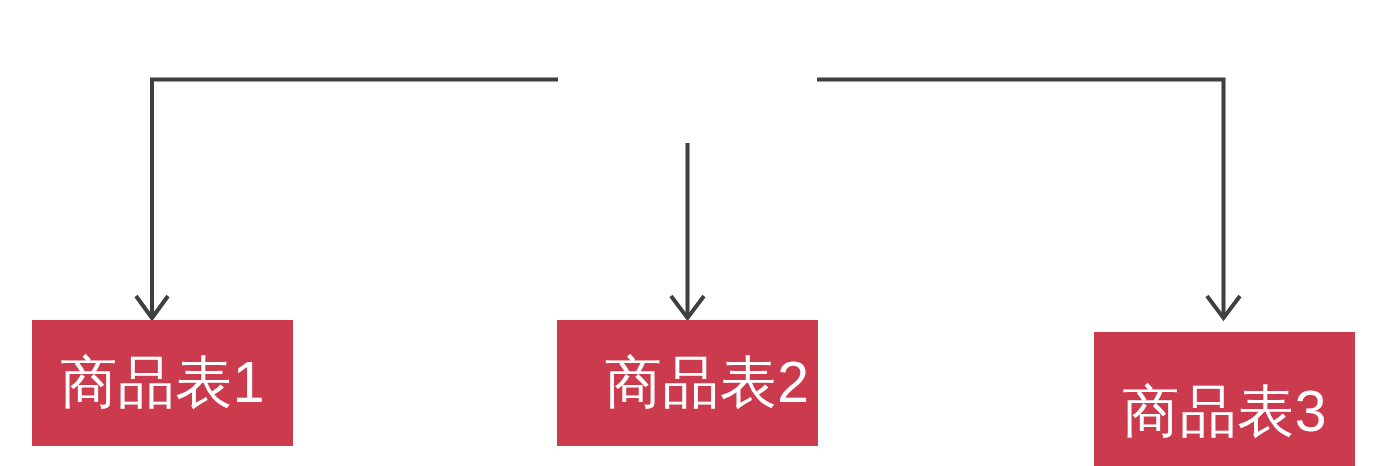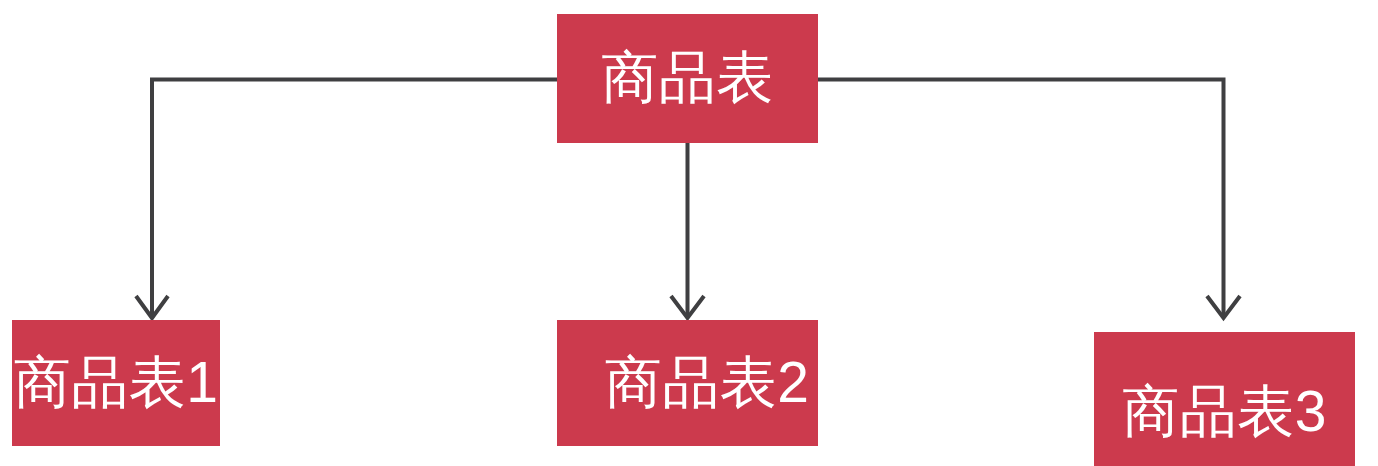--- a/index.html
+++ b/index.html
@@ -45,23 +45,23 @@
   
   #node-root {
     left: 557px;
     top: 14px;
     width: 261px;
     height: 129px;
     font-size: 57px;
   }
   
   #node-child-1 {
-    left: 12px;
+    left: 32px;
     top: 320px;
-    width: 208px;
+    width: 261px;
     height: 126px;
     font-size: 57px;
   }
   #node-child-2 {
     left: 557px;
     top: 320px;
     width: 261px;
     height: 126px;
     font-size: 57px;
     padding-left: 39px;
@@ -94,23 +94,20 @@
       </g>
 
       <g>
         <path d="M 817 79.5 L 1223.5 79.5 L 1223.5 316"></path>
         <path d="M 1207 296 L 1223.5 318 L 1240 296"></path>
       </g>
 
     </g>
   </svg>
 
-  <div class="node" id="node-root" style="background:#cc3a4d;">
-    <span class="node-label">商品表</span>
-  </div>
 
   <div class="node" id="node-child-1" style="background:#cc3a4d;">
     <span class="node-label">商品表1</span>
   </div>
 
   <div class="node" id="node-child-2" style="background:#cc3a4d;">
     <span class="node-label">商品表2</span>
   </div>
 
   <div class="node" id="node-child-3" style="background:#cc3a4d;">

